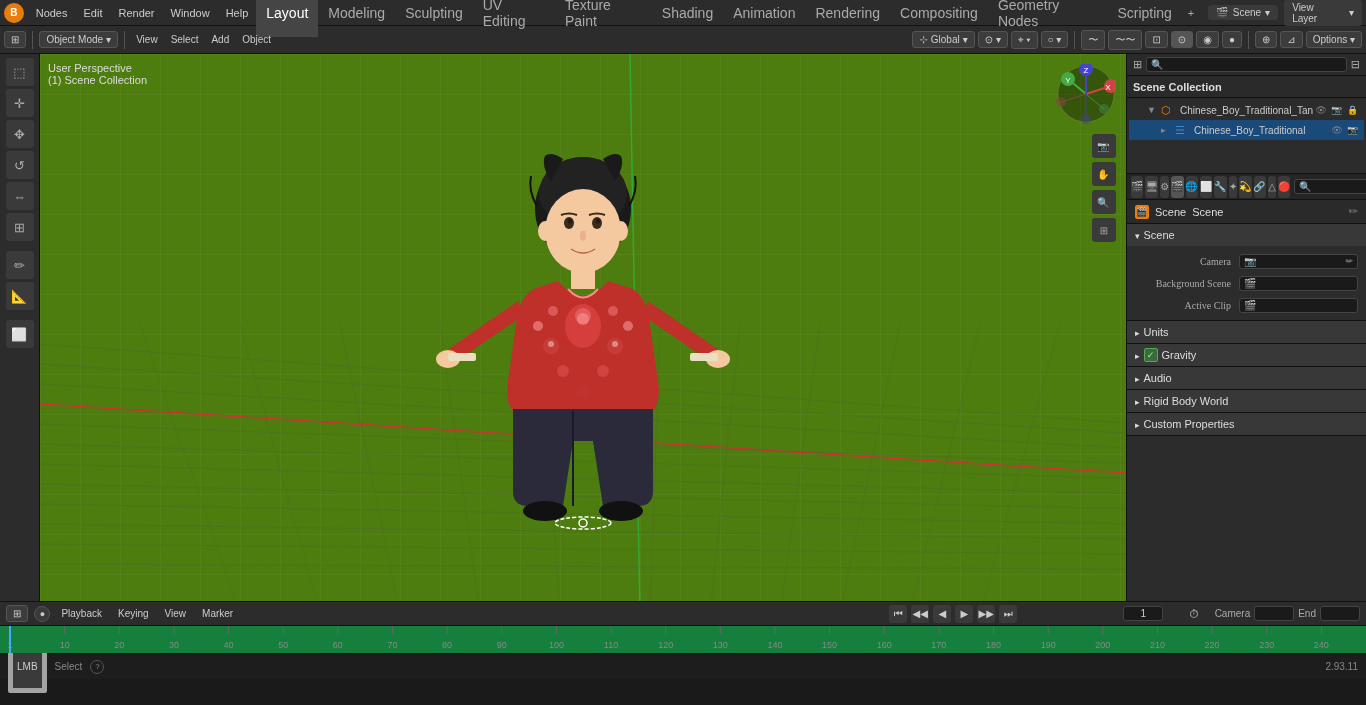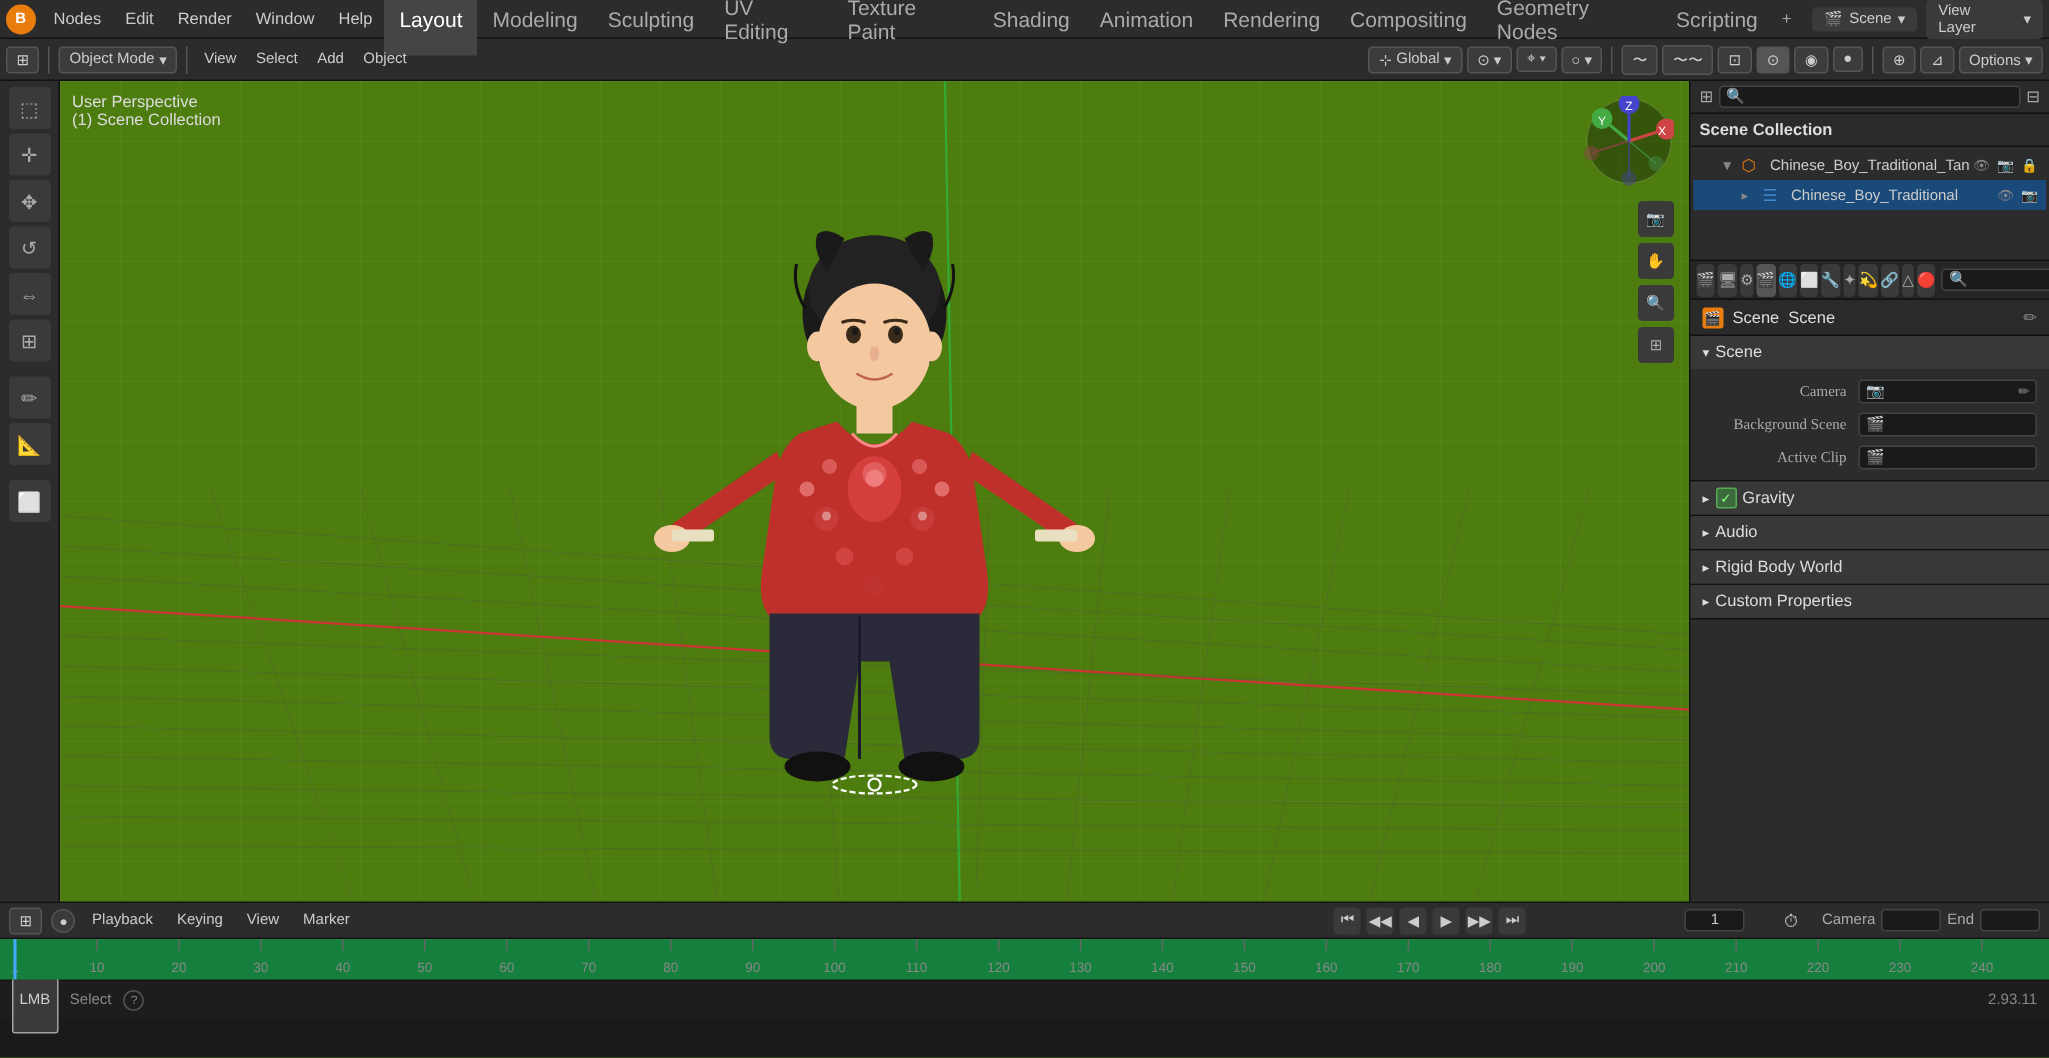--- a/index.html
+++ b/index.html
@@ -433,21 +433,21 @@
       align-items: center;
       padding: 0 8px;
       gap: 8px;
     }
     .status-item {
       font-size: 10px;
       color: #888;
     }
     .status-key {
       background: #3a3a3a;
-      border: 1px solid #a3a3a3;
+      border: 5px solid #a3a3a3;
       border-radius: 2px;
       padding: 16px 4px;
       font-size: 10px;
       color: #ccc;
     }
 
     
     ::-webkit-scrollbar { width: 6px; height: 6px; }
     ::-webkit-scrollbar-track { background: #1a1a1a; }
     ::-webkit-scrollbar-thumb { background: #4a4a4a; border-radius: 3px; }
@@ -802,20 +802,26 @@
           <div class="prop-row">
             <div class="prop-label">Active Clip</div>
             <div class="prop-value">
               <span>🎬</span>
               <span style="flex:1;"></span>
             </div>
           </div>
         </div>
       </div>
 
+      <div class="prop-section">
+        <div class="prop-section-header">
+          <span class="caret-right"></span>
+          <span>Units</span>
+        </div>
+      </div>
 
       <div class="prop-section">
         <div class="prop-section-header">
           <span class="caret-right"></span>
           <div class="checkbox">✓</div>
           <span>Gravity</span>
         </div>
       </div>
 
 

